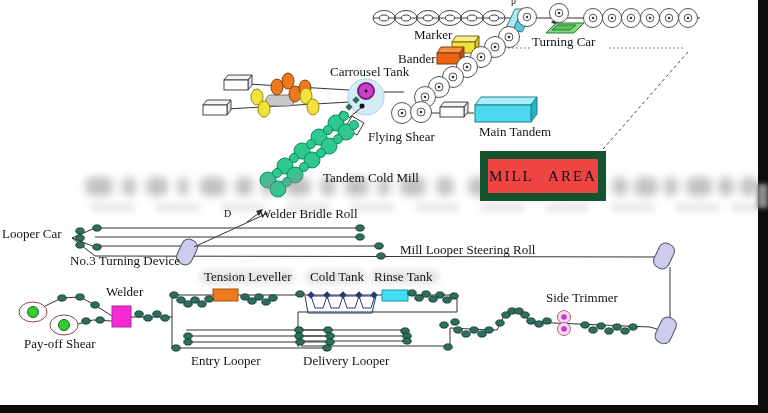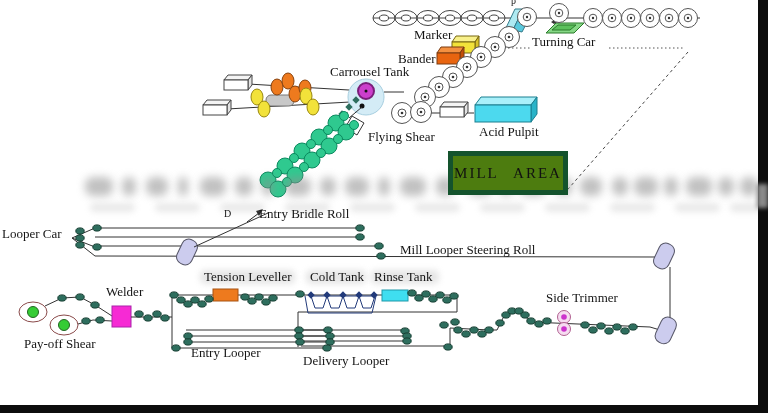--- a/index.html
+++ b/index.html
@@ -1,22 +1,22 @@
 <!DOCTYPE html>
 <html style="--mill-green: #2fc98f; --reel-green: #35cc35; --magenta: #f62ad4; --orange: #ee7a1e; --yellow: #f2e23a; --bander-orange: #e8640f; --cyan: #3fdef0; --pulpit-front: #4cd9ee; --pulpit-top: #a9f0fa; --pulpit-side: #29b3c8; --lavender: #ccccee; --dot-teal: #2e6e5e; --navy: #223a7a; --carrousel-magenta: #cc3fcc; --carrousel-bg: #d4ecf6; --trimmer-magenta: #cc33cc;"><head>
 <meta charset="utf-8">
 <style>
   html,body{margin:0;padding:0;background:#fff;}
   #stage{position:relative;width:768px;height:413px;background:#fff;overflow:hidden;
          font-family:"Liberation Serif",serif;}
   svg{position:absolute;left:0;top:0;}
   .lbl{position:absolute;font-size:13px;line-height:1.05;color:#141414;white-space:nowrap;z-index:6;}
-  .areabox{position:absolute;border:5px solid #14532d;background:#4d7c0f;z-index:6;
+  .areabox{position:absolute;border:8px solid #14532d;background:#ef4444;z-index:6;
            display:flex;align-items:center;justify-content:center;
-           font-size:15px;letter-spacing:2px;word-spacing:10px;color:#111;}
+           font-size:15px;letter-spacing:2px;word-spacing:10px;color:#111;margin-left:32px;}
   .blob{position:absolute;top:177px;height:19px;background:#8f8f8f;border-radius:8px;
         filter:blur(4px);opacity:.55;z-index:4;}
   .blob2{position:absolute;top:203px;height:9px;background:#a9a9a9;border-radius:6px;
          filter:blur(3px);opacity:.25;z-index:4;}
   .halo{position:absolute;background:#9a9a9a;border-radius:5px;filter:blur(3px);opacity:.25;z-index:4;}
   #wmtext{position:absolute;left:294px;top:182px;font-family:"Liberation Sans",sans-serif;
           font-size:25px;letter-spacing:1px;color:#8d9494;opacity:.85;z-index:5;}
   #barRight{position:absolute;right:0;top:0;width:10px;height:413px;background:#0d0d0d;z-index:8;}
   #barBottom{position:absolute;left:0;top:405px;width:768px;height:8px;background:#0d0d0d;z-index:8;}
   #barBlob{position:absolute;left:757px;top:184px;width:11px;height:24px;background:#8a8a8a;
@@ -406,31 +406,33 @@
     </div>
 <div class="halo" style="left:200px;top:270px;width:95px;height:14px"></div>
 <div class="halo" style="left:306px;top:270px;width:60px;height:14px"></div>
 <div class="halo" style="left:371px;top:270px;width:68px;height:14px"></div>
 
 <div class="lbl" style="left:414px;top:28px">Marker</div>
 <div class="lbl" style="left:398px;top:52px">Bander</div>
 <div class="lbl" style="left:330px;top:65px">Carrousel Tank</div>
 <div class="lbl" style="left:532px;top:35px">Turning Car</div>
 <div class="lbl" style="left:368px;top:130px">Flying Shear</div>
-<div class="lbl" style="left:479px;top:125px">Acid Pulpit</div>
-<div class="lbl" style="left:259px;top:207px">Entry Bridle Roll</div>
+<div class="lbl" style="left:479px;top:125px">Main Tandem</div>
+<div class="lbl" style="left:323px;top:171px">Tandem Cold Mill</div>
+<div class="lbl" style="left:259px;top:207px">Welder Bridle Roll</div>
 <div class="lbl" style="left:2px;top:227px">Looper Car</div>
+<div class="lbl" style="left:70px;top:254px">No.3 Turning Device</div>
 <div class="lbl" style="left:400px;top:243px">Mill Looper Steering Roll</div>
 <div class="lbl" style="left:204px;top:270px">Tension Leveller</div>
 <div class="lbl" style="left:310px;top:270px">Cold Tank</div>
 <div class="lbl" style="left:374px;top:270px">Rinse Tank</div>
 <div class="lbl" style="left:106px;top:285px">Welder</div>
 <div class="lbl" style="left:24px;top:337px">Pay-off Shear</div>
 <div class="lbl" style="left:546px;top:291px">Side Trimmer</div>
-<div class="lbl" style="left:191px;top:346px">Entry Looper</div>
+<div class="lbl" style="left:191px;top:354px">Entry Looper</div>
 <div class="lbl" style="left:303px;top:354px">Delivery Looper</div>
 <div class="lbl tiny" style="left:511px;top:-4px">p</div>
 <div class="lbl tiny" style="left:224px;top:209px">D</div>
 
 <div class="areabox" style="left:448px;top:151px;width:110px;height:34px">
   <span>MILL AREA</span>
 </div>
 
 <div id="barRight"></div>
 <div id="barBottom"></div>

